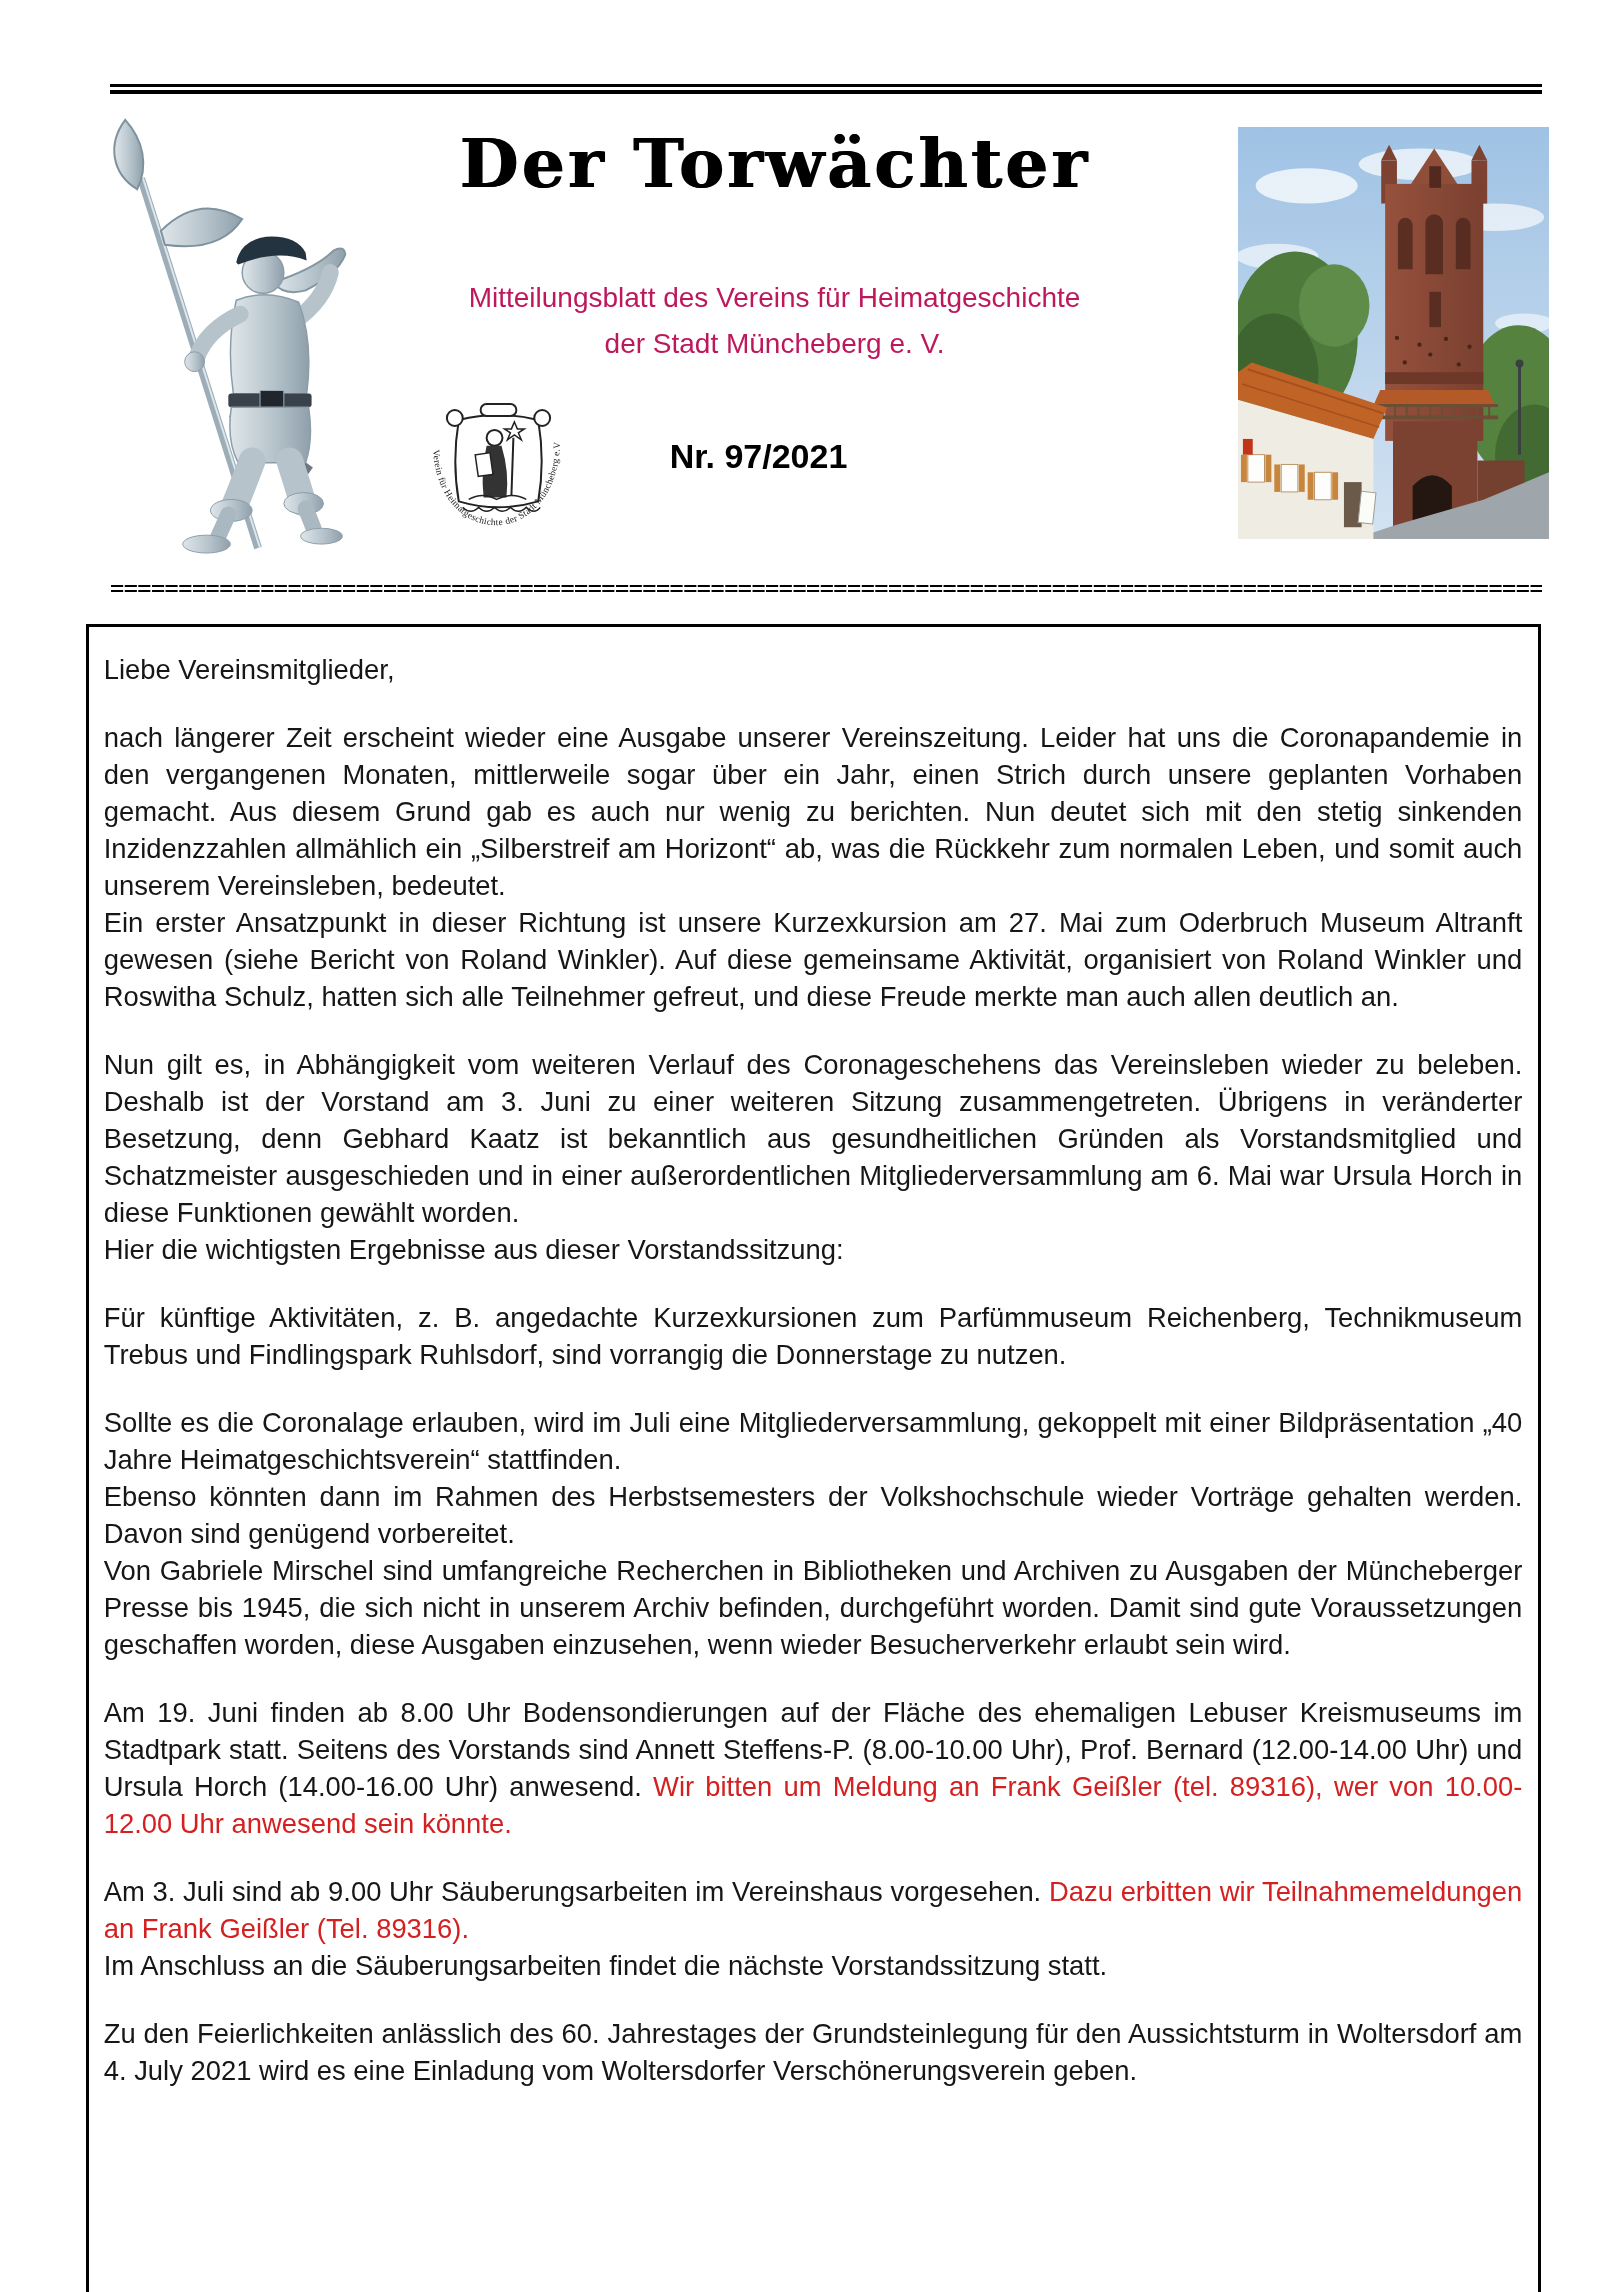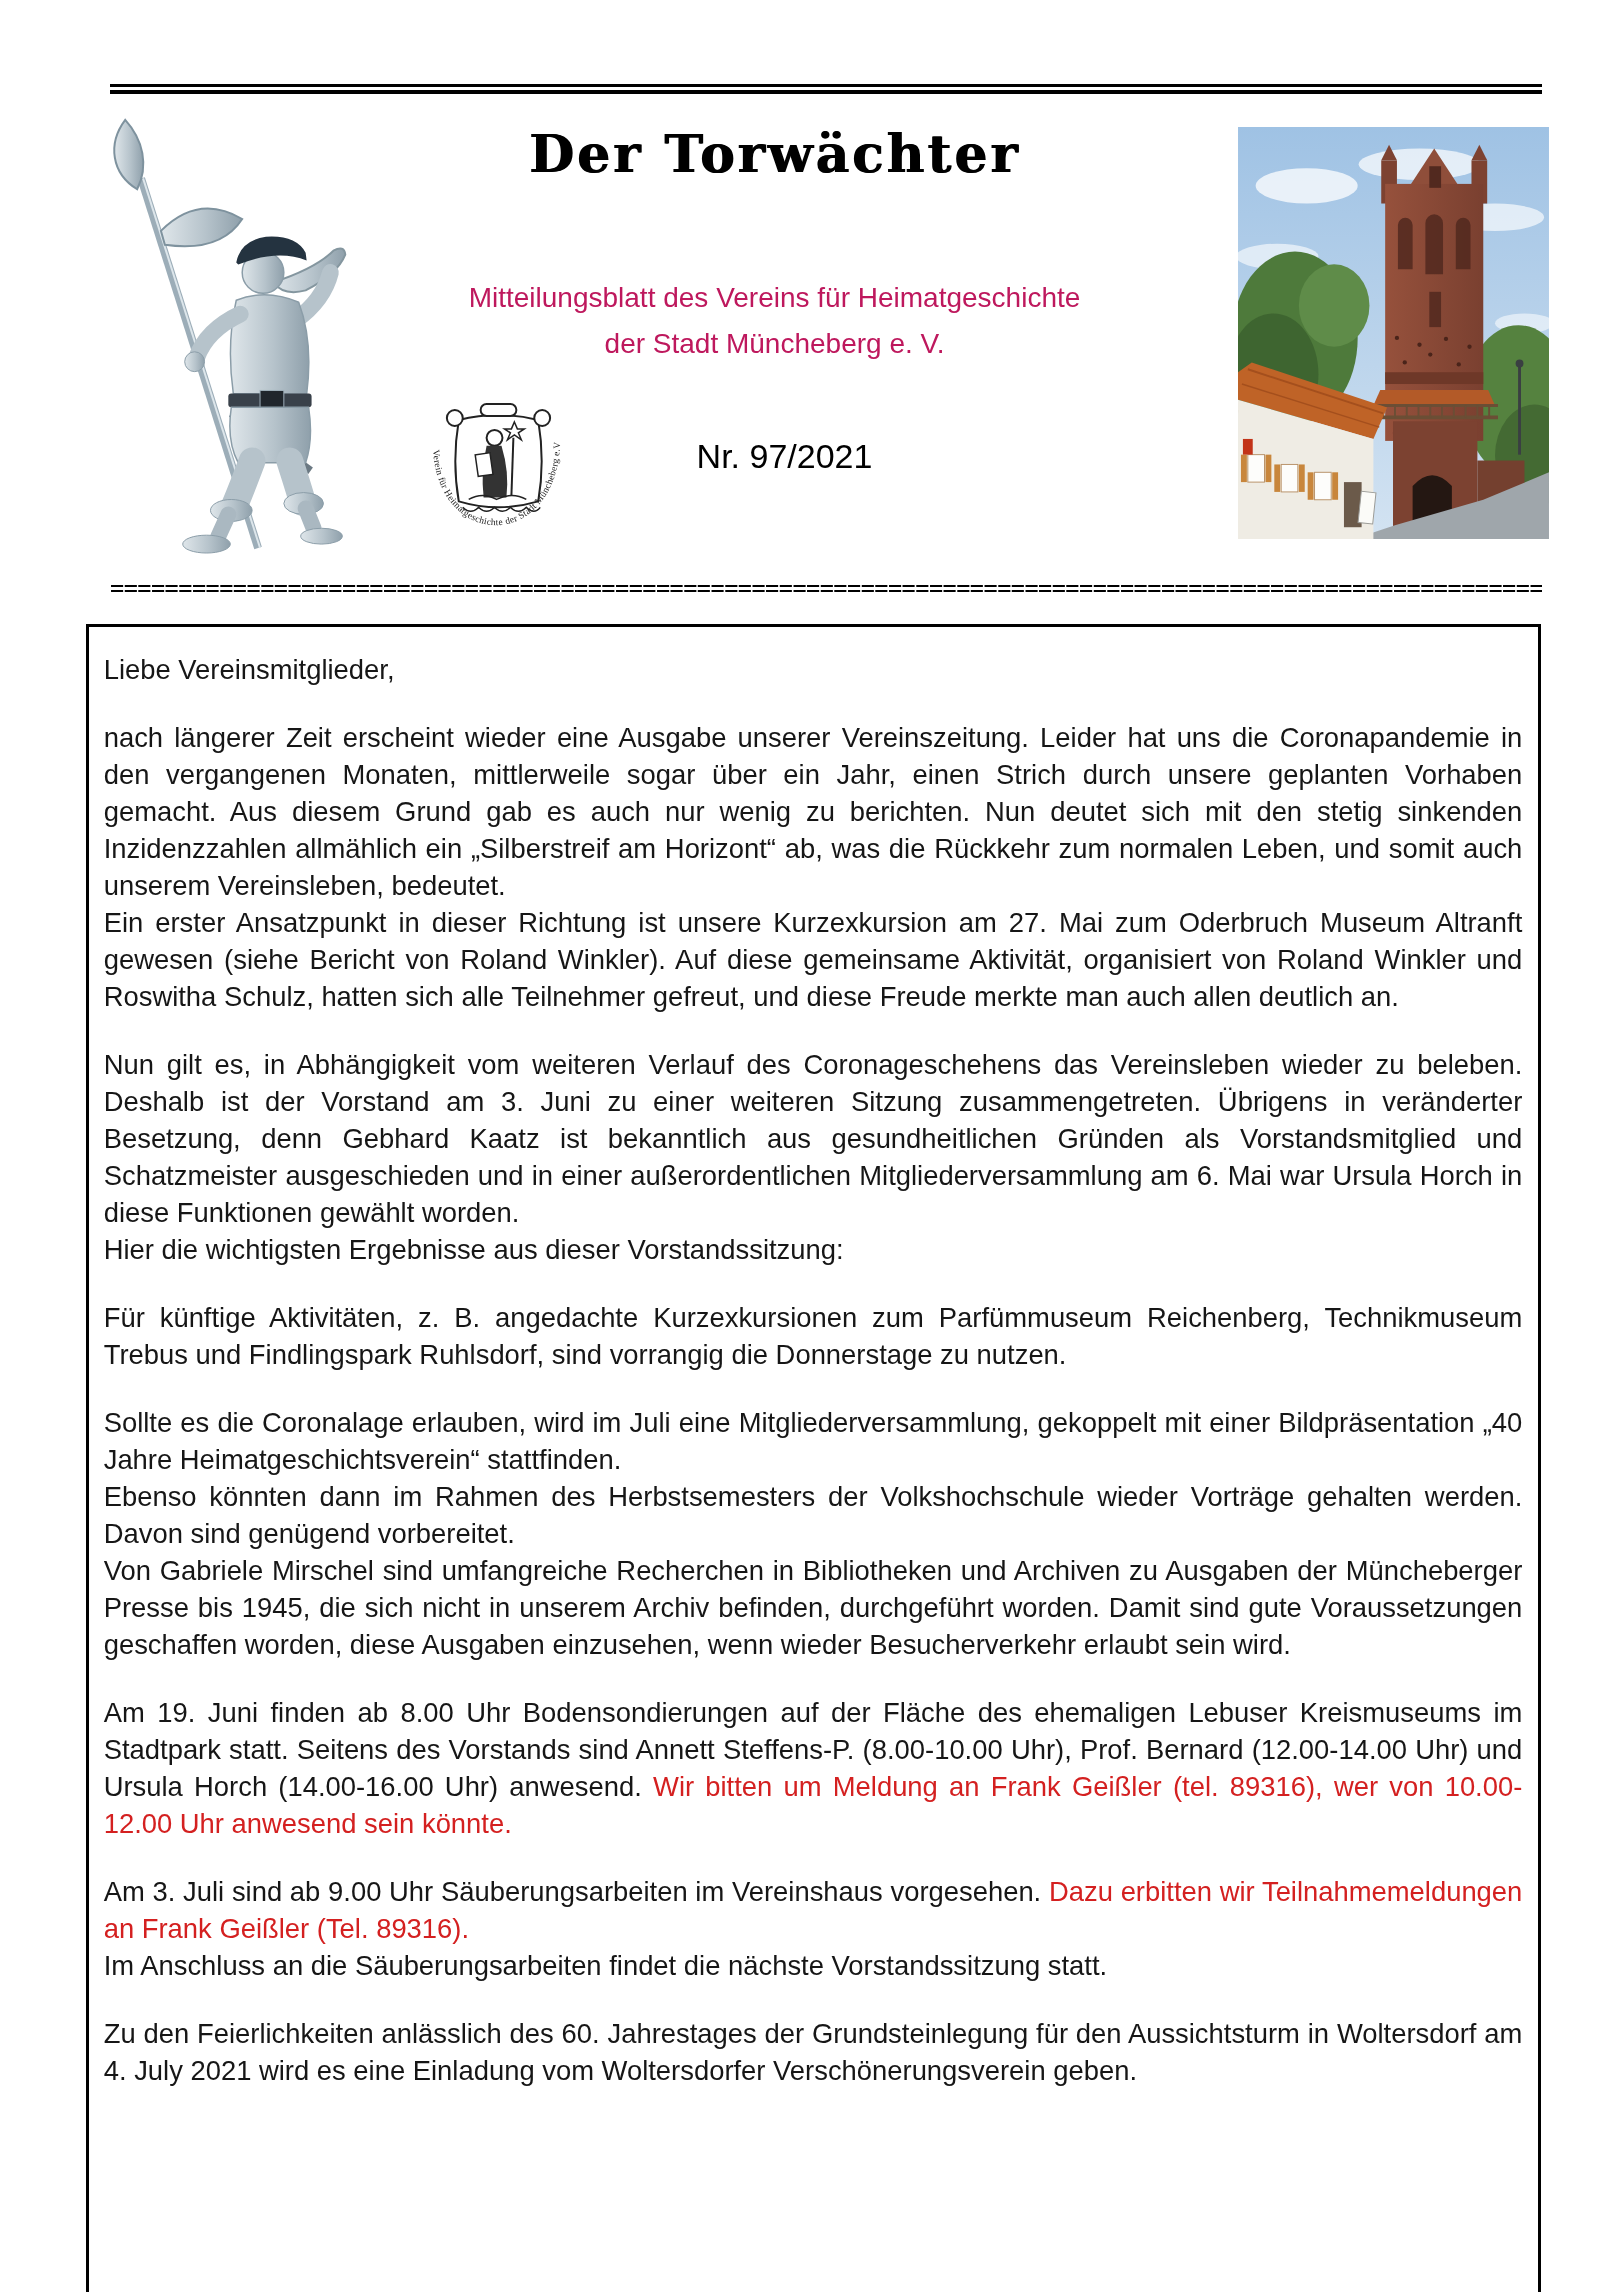--- a/index.html
+++ b/index.html
@@ -8,32 +8,32 @@
     font-family:"Liberation Sans",sans-serif;color:#161616;overflow:hidden;
   }
   
   .rule-top{
     position:absolute;left:110px;top:84px;width:1432px;height:2.9px;
     border-top:3.9px solid #000;border-bottom:4.9px solid #000;
   }
   
   .masthead-title{
     position:absolute;left:294px;top:123px;width:961px;text-align:center;
-    font-family:"DejaVu Serif",serif;font-weight:bold;font-size:52px;
+    font-family:"DejaVu Serif",serif;font-weight:bold;font-size:68px;
     letter-spacing:2.9px;color:#000;text-shadow:1px 0 0 #000;
   }
   .subtitle{
     position:absolute;left:294px;width:961px;text-align:center;
     font-size:28px;color:#be185d;
   }
   .s1{top:282px}
   .s2{top:328px}
   .issue{
-    position:absolute;left:304px;top:437px;width:961px;text-align:center;
-    font-size:34px;font-weight:normal;color:#000;
+    position:absolute;left:278px;top:437px;width:961px;text-align:center;
+    font-size:34px;font-weight:bold;color:#000;
   }
   .statue{position:absolute;left:69px;top:104px;}
   .seal{position:absolute;left:429px;top:400px;}
   .tower{position:absolute;left:1238px;top:127px;}
   
   .equals{
     position:absolute;left:110px;top:574px;width:1432px;height:33px;
     font-family:"DejaVu Sans Mono",monospace;font-size:23.5px;letter-spacing:-0.5px;
     white-space:nowrap;overflow:hidden;color:#000;
   }

